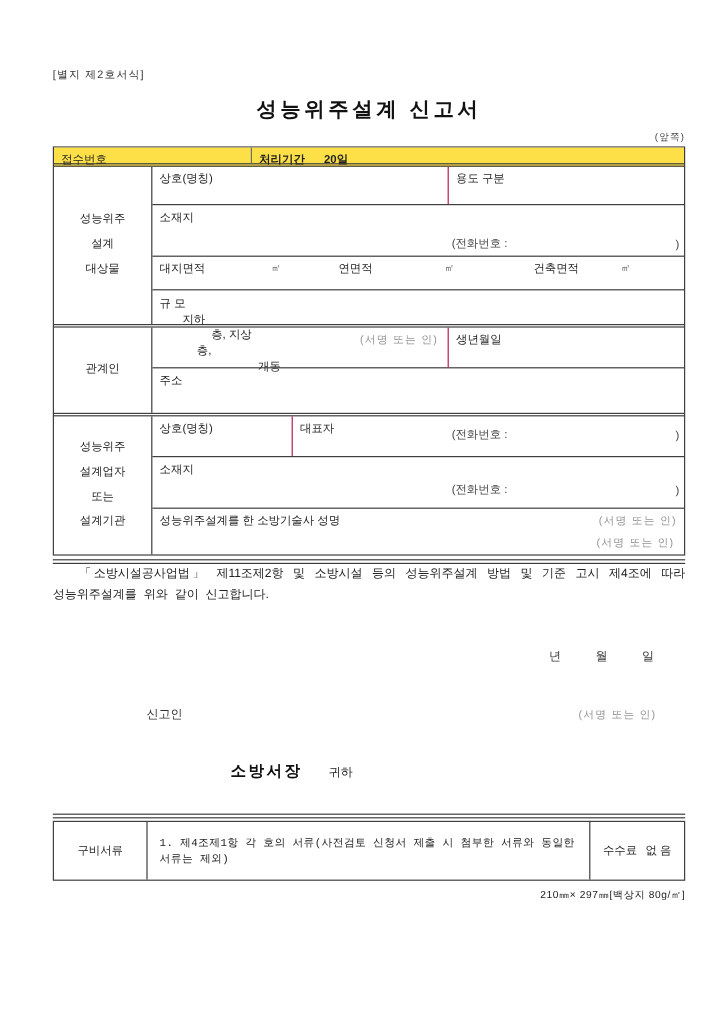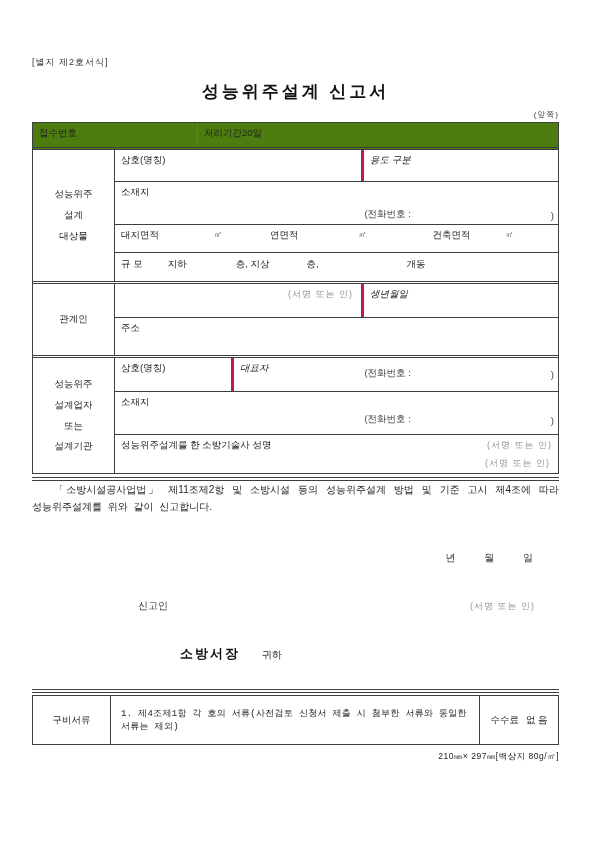--- a/index.html
+++ b/index.html
@@ -2,68 +2,68 @@
 <html><head>
 <meta charset="utf-8">
 <style>
   html,body{margin:0;padding:0;}
   body{
     width:600px;height:849px;background:#ffffff;color:#222;
     font-family:"Liberation Sans","DejaVu Sans",sans-serif;
     font-size:9.5px; position:relative; box-sizing:border-box;
   }
   *{box-sizing:border-box;}
-  .page{position:absolute;left:32px;top:56px;width:527px;}
+  .page{position:absolute;left:44px;top:56px;width:527px;}
   .form-code{font-size:9px;color:#333;letter-spacing:1px;}
   .title{margin-top:11px;text-align:center;font-size:17px;font-weight:bold;letter-spacing:3px;color:#111;}
   .side-note{margin-top:6px;text-align:right;font-size:8px;color:#444;letter-spacing:1px;}
   
   .tbl{margin-top:2px;border:1px solid #3f3f3f;}
-  .thead{display:flex;height:27px;background:#4d7c0f;border-bottom:3px double #3f3f3f;justify-content:space-between;}
+  .thead{display:flex;height:16px;background:#fde047;border-bottom:3px double #3f3f3f;justify-content:space-between;}
   .th{padding:4px 6px;border-right:1px solid #6e6e6e;}
   .th:last-child{border-right:none;}
   .th-w1{width:165px;}
   .th-w2{width:217px;}
-  .th-w3{flex:1;display:flex;}
+  .th-w3{flex:1;display:flex;gap:16px;font-weight:bold;}
   .sec{display:flex;border-bottom:3px double #3f3f3f;}
   .sec:last-child{border-bottom:none;}
   .sec-label{width:82px;border-right:1px solid #3f3f3f;display:flex;flex-direction:column;
              justify-content:center;align-items:center;text-align:center;line-height:2.2;color:#222;}
   .sec-body{flex:1;display:flex;flex-direction:column;}
   .row{display:flex;border-bottom:1px solid #3f3f3f;}
   .sec-body .row:last-child{border-bottom:none;}
   .cell{padding:4px 6px;}
-  .cell-border-l{border-left:3px solid #be185d;font-style:italic;}
+  .cell-border-l{border-left:1px solid #be185d;}
   .h32{height:32px;} .h43{height:43px;} .h28{height:28px;} .h34{height:34px;} .h37{height:37px;gap:28px;} .h38{height:38px;}
   .wA{width:246px;} .wB{width:116px;} .wC{width:128px;}
   .rest{flex:1;}
   .vcol{display:flex;flex-direction:column;justify-content:space-between;}
   .phone-line{display:flex;justify-content:flex-end;align-items:flex-end;padding:0 4px 3px 0;color:#444;}
   .phone-gap{display:inline-block;width:140px;}
   .sign-note{color:#949494;font-size:9px;letter-spacing:1px;}
   .sign-right{text-align:right;padding-right:2px;}
   .area-row{align-items:flex-start;padding-top:4px;}
   .area-row .lbl{margin-left:6px;}
   .sqm{color:#555;font-size:8px;}
   .mL55{margin-left:55px;} .mL48{margin-left:48px;} .mL60{margin-left:60px;} .mL66{margin-left:66px;} .mL35{margin-left:35px;}
-  .scale-row{align-items:flex-start;padding-top:5px;}
+  .scale-row{align-items:flex-start;padding-top:5px;flex-direction:column;}
   .scale-row span{display:inline-block;}
   .sm6{margin-left:6px;} .sm25{margin-left:25px;} .sm49{margin-left:49px;} .sm37{margin-left:37px;} .sm88{margin-left:88px;}
   .regcell{display:flex;padding:4px 6px;}
   .regcell .je{margin-left:52px;} .regcell .ho{margin-left:40px;}
   .eng-row{display:flex;flex-direction:column;justify-content:space-between;padding:4px 6px 3px 6px;}
   .eng-line1{display:flex;justify-content:space-between;align-items:flex-start;}
   
   .double-rule{margin-top:3px;height:4px;border-top:1px solid #3f3f3f;border-bottom:1px solid #3f3f3f;}
   .declaration{font-size:10px;line-height:1.7;text-indent:22px;text-align:justify;
                word-spacing:3px;color:#222;word-break:keep-all;}
   .date-line{margin-top:36px;text-align:right;padding-right:26px;font-size:10px;color:#333;}
   .date-line span{margin-left:26px;}
   .applicant-line{margin-top:34px;display:flex;justify-content:space-between;align-items:flex-end;padding-right:24px;font-size:10px;}
-  .applicant-line .who{margin-left:106px;color:#333;}
+  .applicant-line .who{margin-left:78px;color:#333;}
   .recipient-line{margin-top:32px;display:flex;align-items:baseline;}
   .recipient-line .chief{margin-left:148px;font-size:13px;font-weight:bold;letter-spacing:2px;color:#111;}
   .recipient-line .honor{margin-left:22px;font-size:10px;color:#222;}
   .rule2{margin-top:26px;}
   .btbl{margin-top:2px;border:1px solid #3f3f3f;display:flex;height:50px;}
   .bcell-label{width:78px;border-right:1px solid #3f3f3f;display:flex;align-items:center;justify-content:center;color:#222;}
   .bcell-item{flex:1;border-right:1px solid #3f3f3f;display:flex;align-items:center;padding:0 10px;font-size:9px;color:#222;letter-spacing:.3px;font-family:Liberation Mono, monospace;}
   .bcell-fee{width:78px;display:flex;flex-direction:row;align-items:center;justify-content:center;gap:7px;color:#222;}
   .paper-note{margin-top:6px;text-align:right;font-size:8.5px;color:#222;letter-spacing:.5px;}
 </style>

